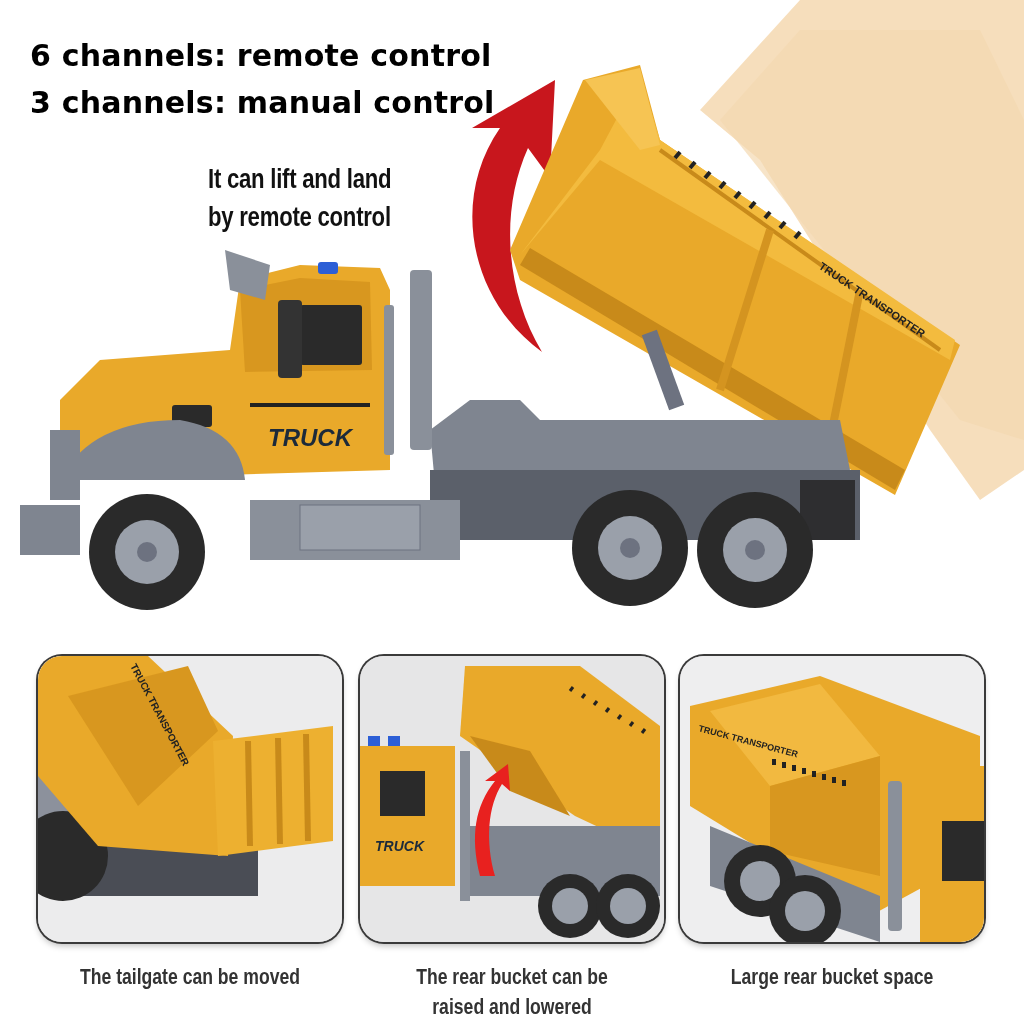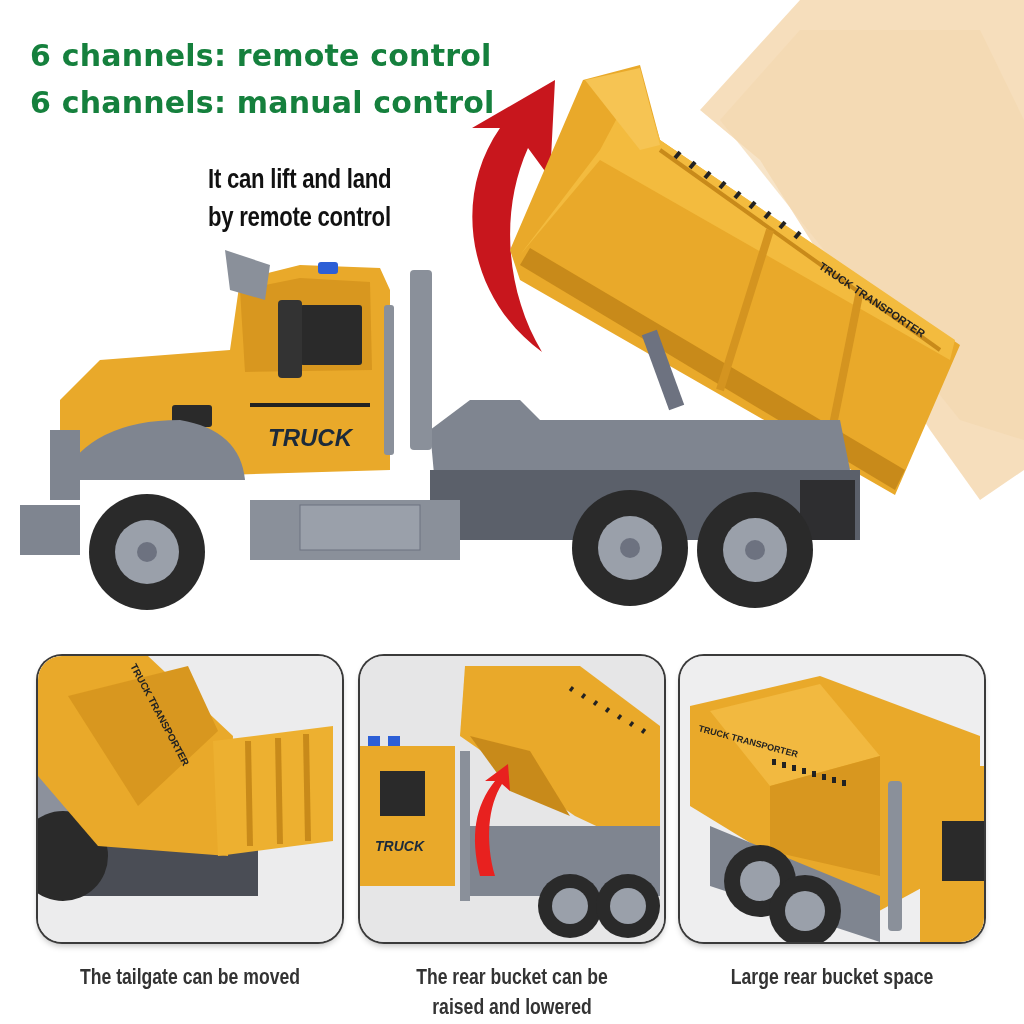--- a/index.html
+++ b/index.html
@@ -1,17 +1,17 @@
 <!DOCTYPE html>
 <html><head>
 <meta charset="utf-8">
 <style>
   html,body{margin:0;padding:0;}
   body{width:1024px;height:1024px;background:#ffffff;position:relative;overflow:hidden;font-family:"Liberation Sans",sans-serif;}
-  .headline{position:absolute;left:30px;font-weight:700;color:#15803d;font-size:30px;letter-spacing:0.2px;white-space:nowrap;font-family:"DejaVu Sans",sans-serif;}
+  .headline{position:absolute;left:30px;font-weight:700;color:#000000;font-size:30px;letter-spacing:0.2px;white-space:nowrap;font-family:"DejaVu Sans",sans-serif;}
   .h1{top:38px;}
   .h2{top:85px;}
   .sub{position:absolute;left:208px;font-weight:700;color:#111;font-size:27px;line-height:38px;font-family:"Liberation Sans",sans-serif;transform:scaleX(0.82);transform-origin:left;white-space:nowrap;letter-spacing:-0.3px;}
   .sub1{top:160px;}
   .sub2{top:198px;}
   svg{display:block;}
   .hero{position:absolute;left:0;top:0;width:1024px;height:640px;}
   .panel{position:absolute;top:656px;width:304px;height:286px;border-radius:24px;overflow:hidden;background:#e8e8e9;box-shadow:0 0 0 2px #3a3a3a, 0 4px 6px rgba(0,0,0,0.25);}
   .p1{left:38px;} .p2{left:360px;} .p3{left:680px;}
   .caption{position:absolute;text-align:center;font-weight:700;color:#333;font-size:22px;line-height:30px;font-family:"Liberation Sans",sans-serif;transform:scaleX(0.8);white-space:nowrap;}
@@ -89,21 +89,21 @@
     <circle cx="630" cy="548" r="58" fill="#2a2a2a"></circle>
       <circle cx="630" cy="548" r="32" fill="#9aa0aa"></circle>
       <circle cx="630" cy="548" r="10" fill="#6d7280"></circle>
     <circle cx="755" cy="550" r="58" fill="#2a2a2a"></circle>
       <circle cx="755" cy="550" r="32" fill="#9aa0aa"></circle>
       <circle cx="755" cy="550" r="10" fill="#6d7280"></circle>
   </g>
 </svg>
 
 <div class="headline h1">6 channels: remote control</div>
-<div class="headline h2">6 channels: manual control</div>
+<div class="headline h2">3 channels: manual control</div>
 <div class="sub sub1">It can lift and land</div>
 <div class="sub sub2">by remote control</div>
 
 <div class="panel p1">
   <svg viewBox="0 0 304 286" width="304" height="286">
     <rect width="304" height="286" fill="#ececed"></rect>
     <rect x="0" y="90" width="90" height="110" fill="#8c919c"></rect>
     <rect x="40" y="170" width="180" height="70" fill="#4a4d55"></rect>
     <circle cx="25" cy="200" r="45" fill="#2a2a2a"></circle>
     <polygon points="0,0 110,0 195,80 190,200 60,190 0,120" fill="#e9a92a"></polygon>

